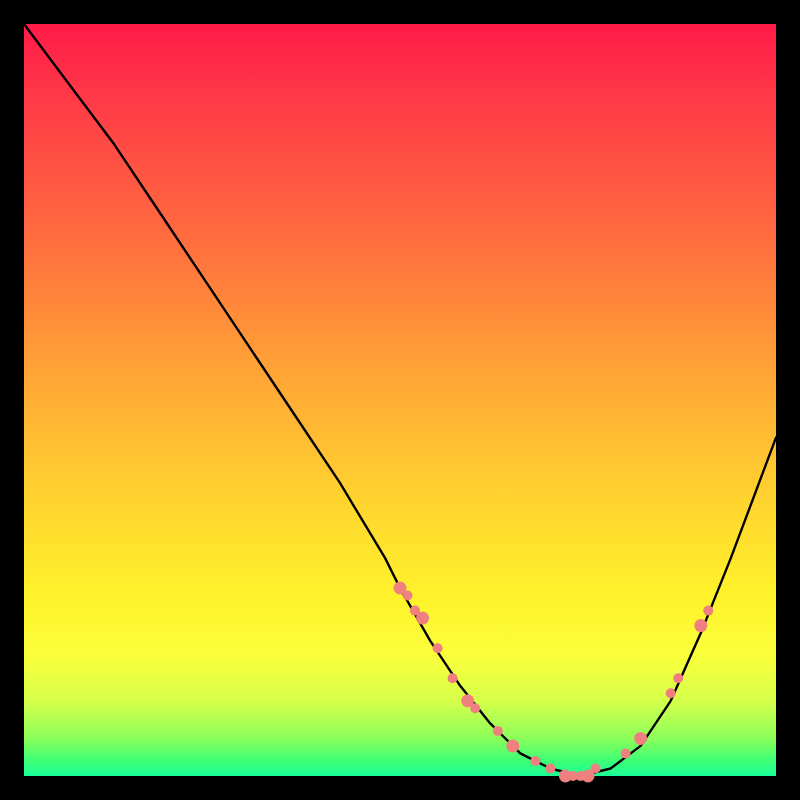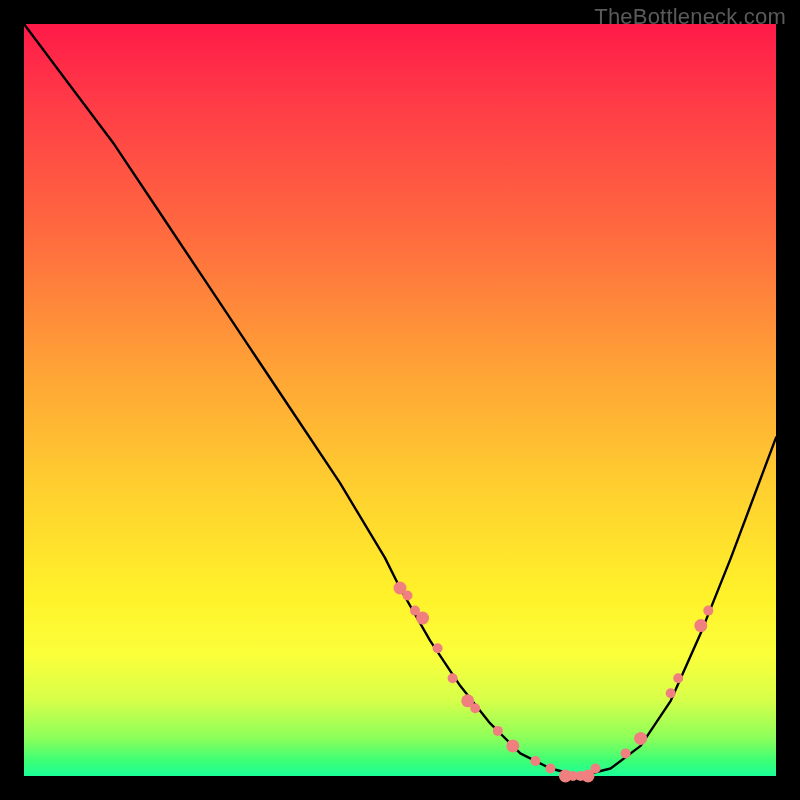--- a/index.html
+++ b/index.html
@@ -55,21 +55,20 @@
     top: 0;
     width: 752px;
     height: 752px;
     overflow: visible;
   }
 </style>
 </head>
 <body>
 
 <div class="stage">
-  <div class="watermark">TheBottleneck.com</div>
 
   <div class="plot">
     <svg class="curve" viewBox="0 0 752 752" preserveAspectRatio="none">
       <path id="curve-path" fill="none" stroke="#000000" stroke-width="2.4" stroke-linecap="round" stroke-linejoin="round" d="M0.0 0.0 L45.1 60.2 L90.2 120.3 L135.4 188.0 L180.5 255.7 L225.6 323.4 L270.7 391.0 L315.8 458.7 L361.0 533.9 L376.0 564.0 L406.1 616.6 L436.2 661.8 L466.2 699.4 L496.3 729.4 L526.4 744.5 L556.5 752.0 L586.6 744.5 L616.6 721.9 L646.7 676.8 L676.8 609.1 L706.9 533.9 L752.0 413.6"></path>
       <g id="markers">
           <circle cx="376.0" cy="564.0" r="6.5" fill="#f08080"></circle>
           <circle cx="383.5" cy="571.5" r="5" fill="#f08080"></circle>
           <circle cx="391.0" cy="586.6" r="5" fill="#f08080"></circle>
           <circle cx="398.6" cy="594.1" r="6.5" fill="#f08080"></circle>
           <circle cx="413.6" cy="624.2" r="5" fill="#f08080"></circle>

